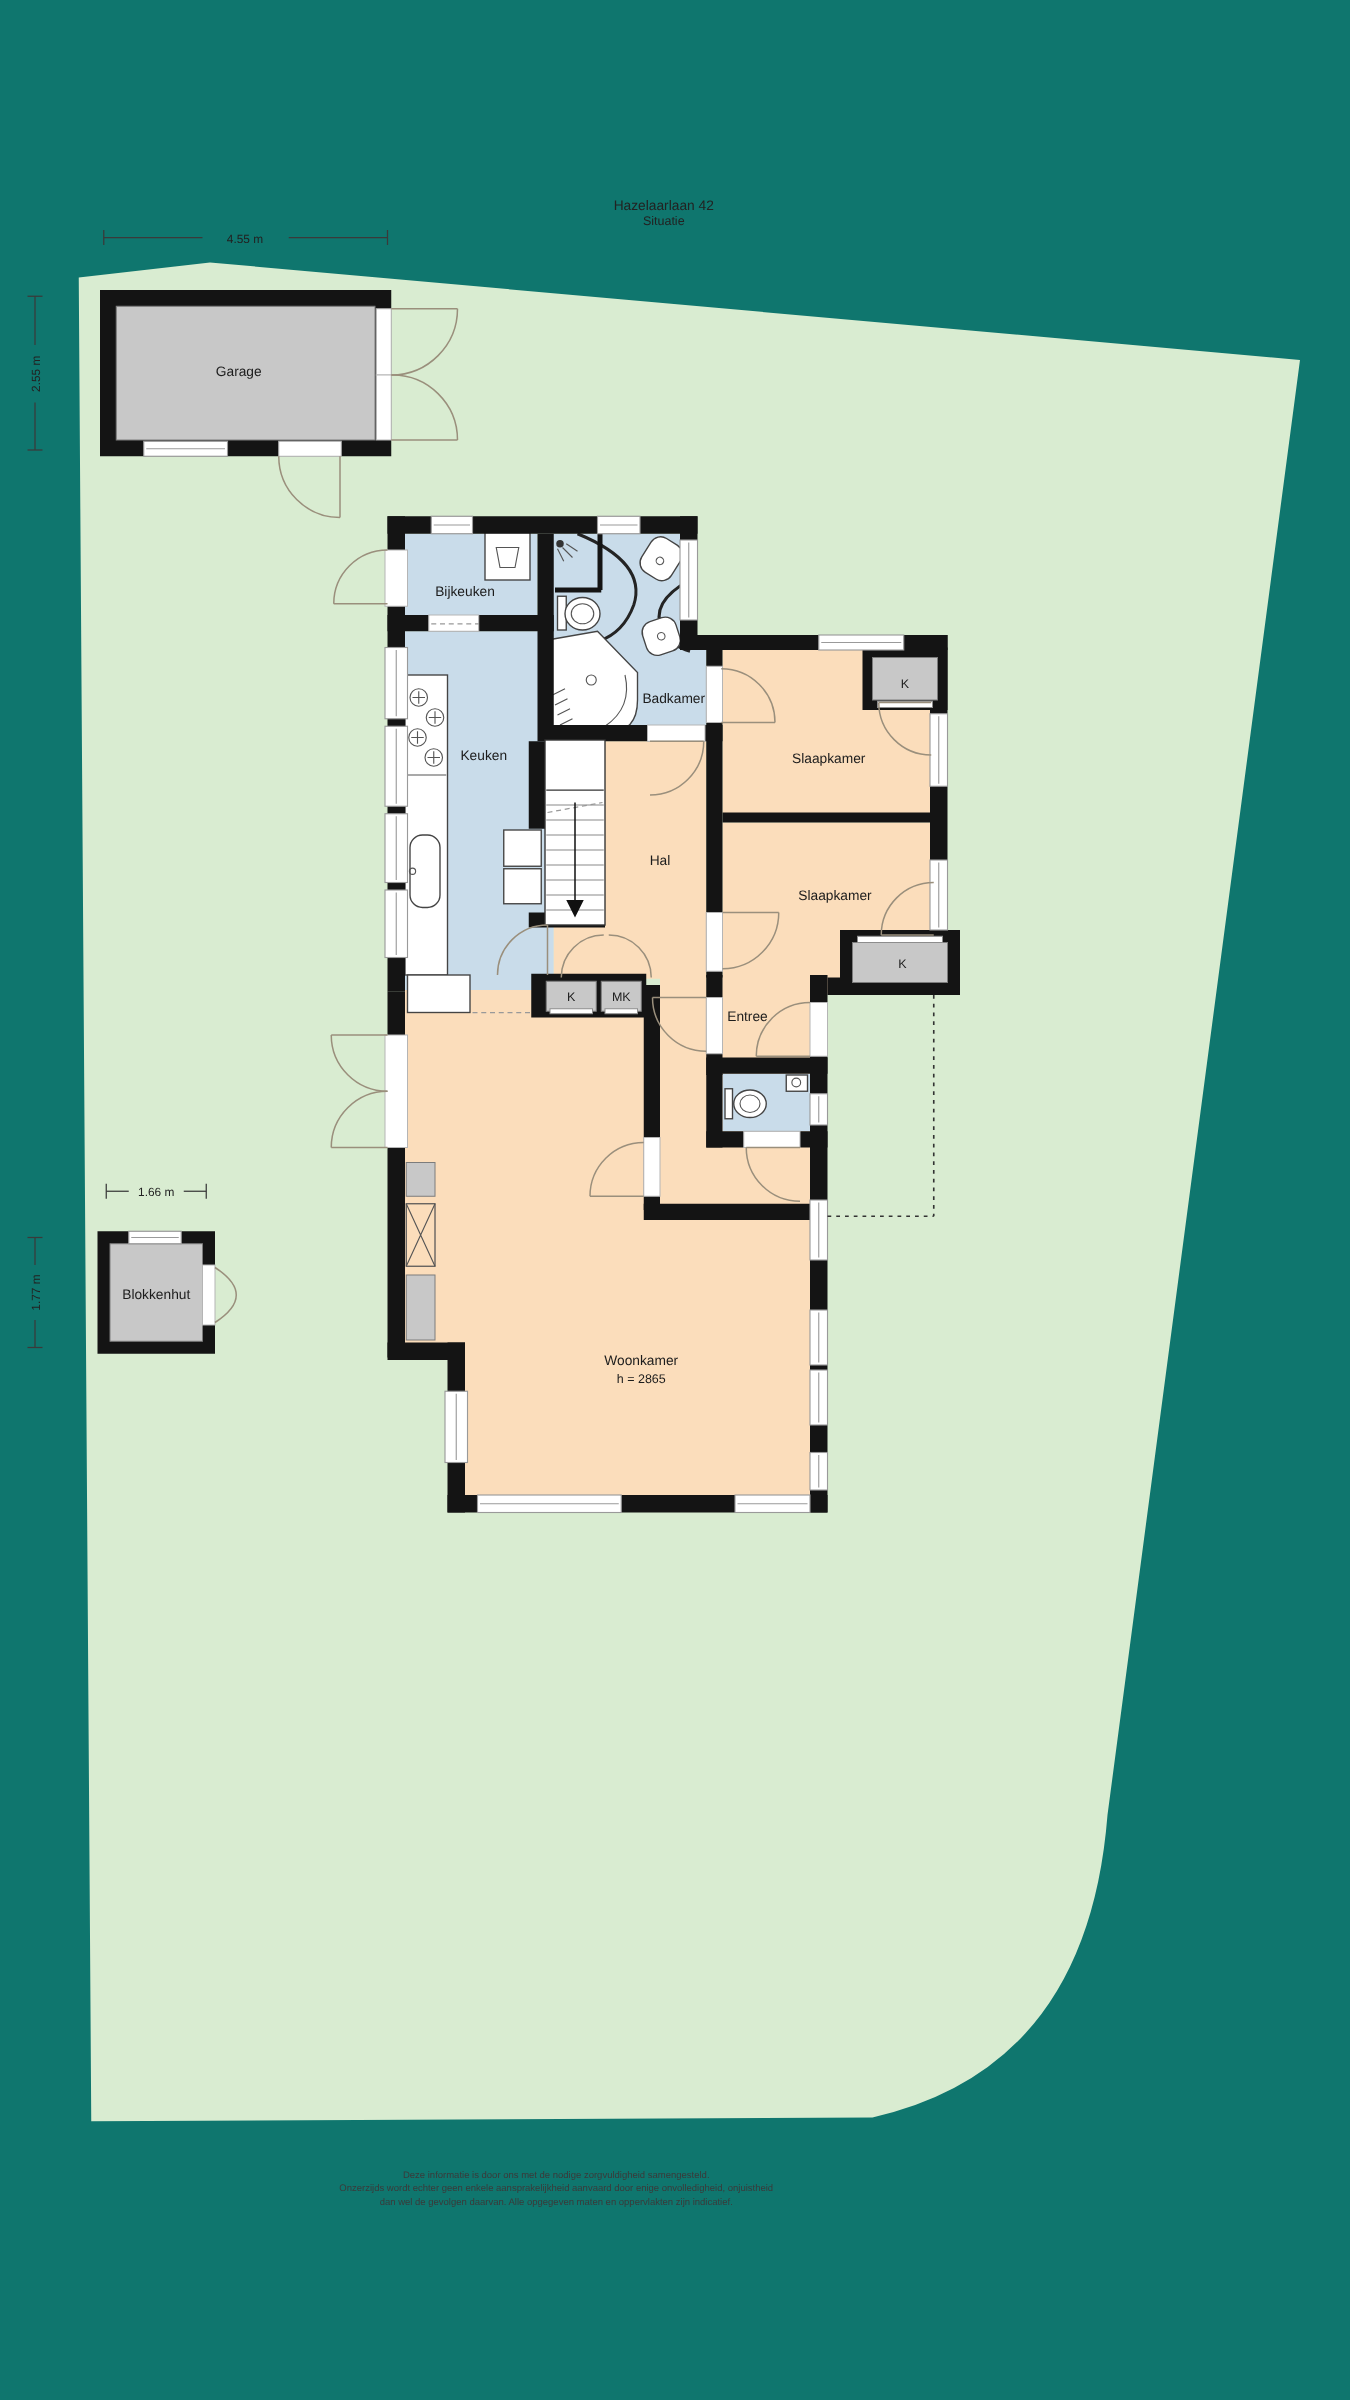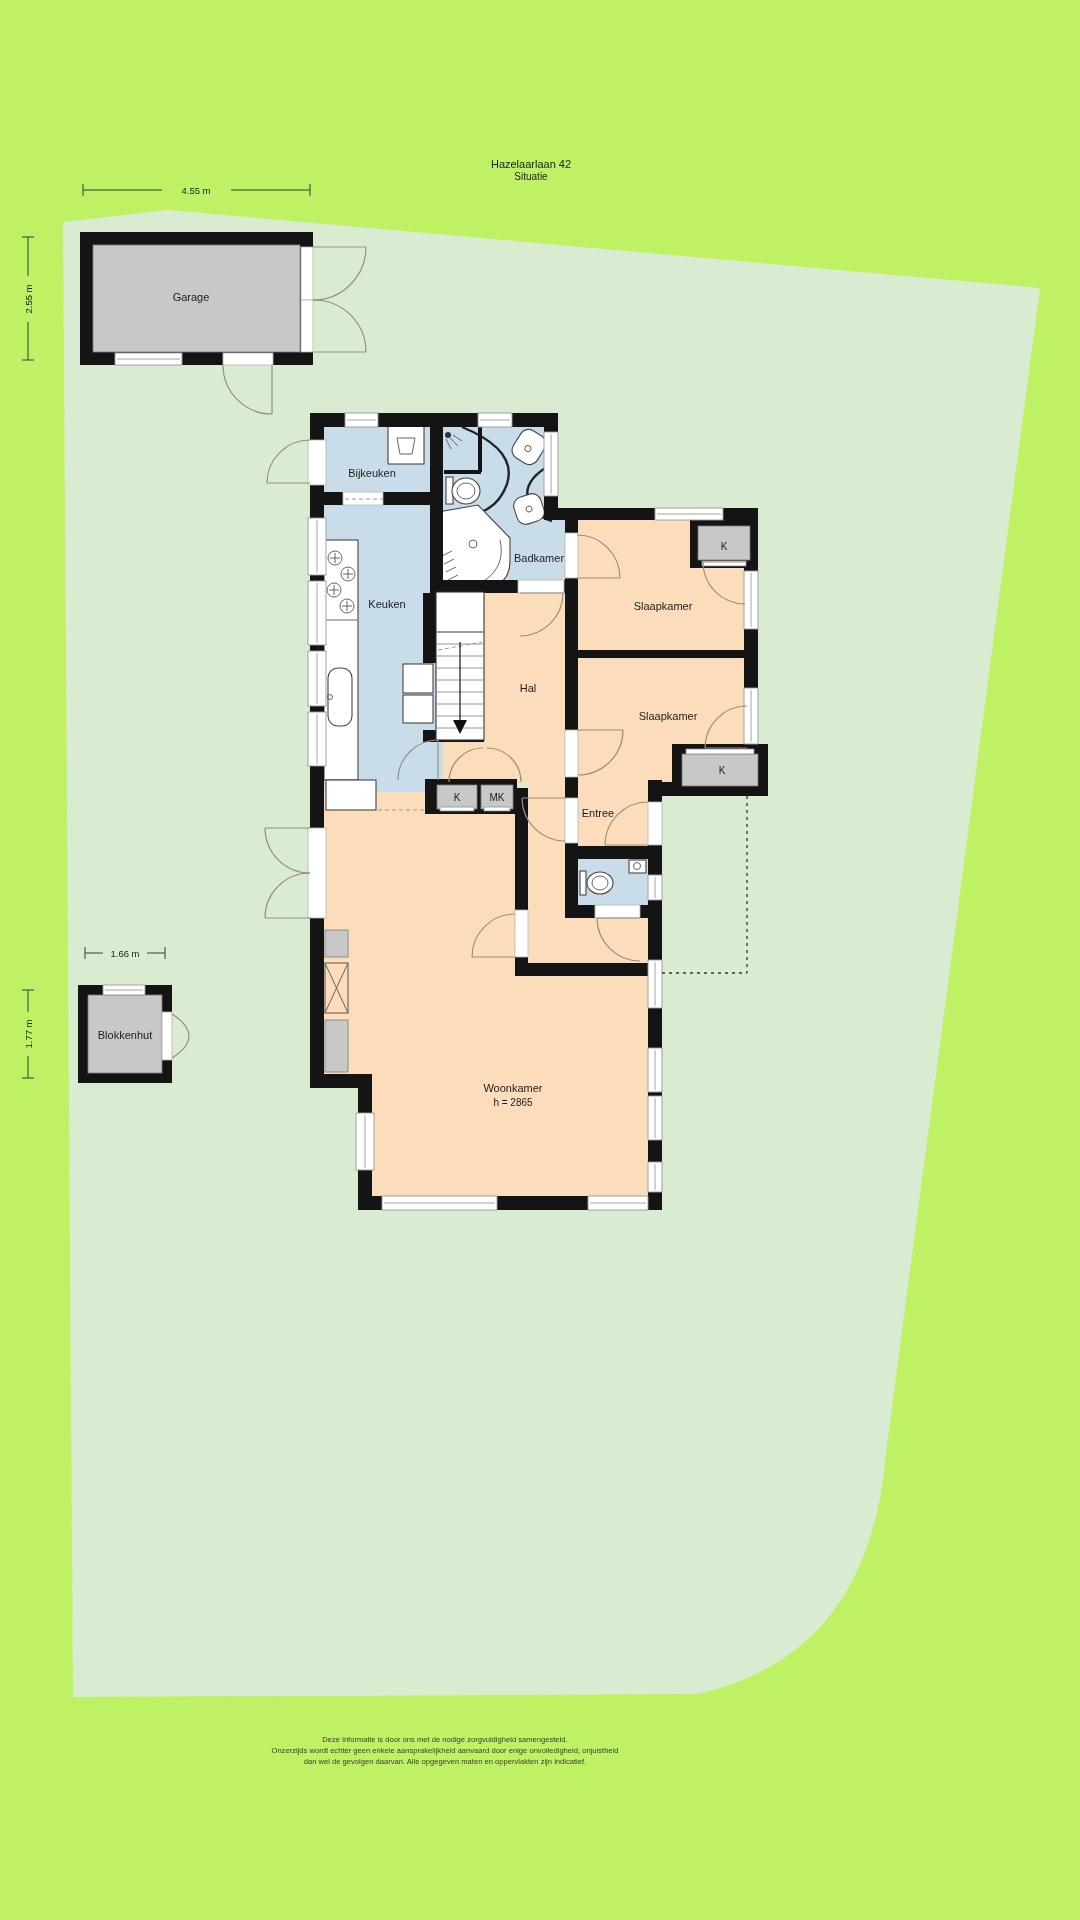--- a/index.html
+++ b/index.html
@@ -1,16 +1,16 @@
 <!DOCTYPE html>
 <html style="--plot: #d9ecd1; --blue-room: #c9dcea; --orange-room: #fbddbb; --gray-building: #c8c8c8; --wall: #141414;"><head>
 <meta charset="utf-8">
 <style>
   html,body{margin:0;padding:0;background:#ffffff;}
-  .page{position:relative;width:1080px;height:1920px;background:#bef264;overflow:hidden;
+  .page{position:relative;width:1080px;height:1920px;background:#0f766e;overflow:hidden;
         font-family:"Liberation Sans",sans-serif;}
   svg{position:absolute;inset:0;display:block;}
 
   .wall{fill:var(--wall,#141414);}
   .fill-plot{fill:var(--plot,#d9ecd1);}
   .fill-blue{fill:var(--blue-room,#c9dcea);}
   .fill-orange{fill:var(--orange-room,#fbddbb);}
   .fill-gray{fill:var(--gray-building,#c8c8c8);stroke:#7c7c7c;stroke-width:0.8;}
   .gap{fill:#fff;stroke:#b5b5b5;stroke-width:0.8;}
   .win rect{fill:#fff;stroke:#9a9a9a;stroke-width:0.9;}

